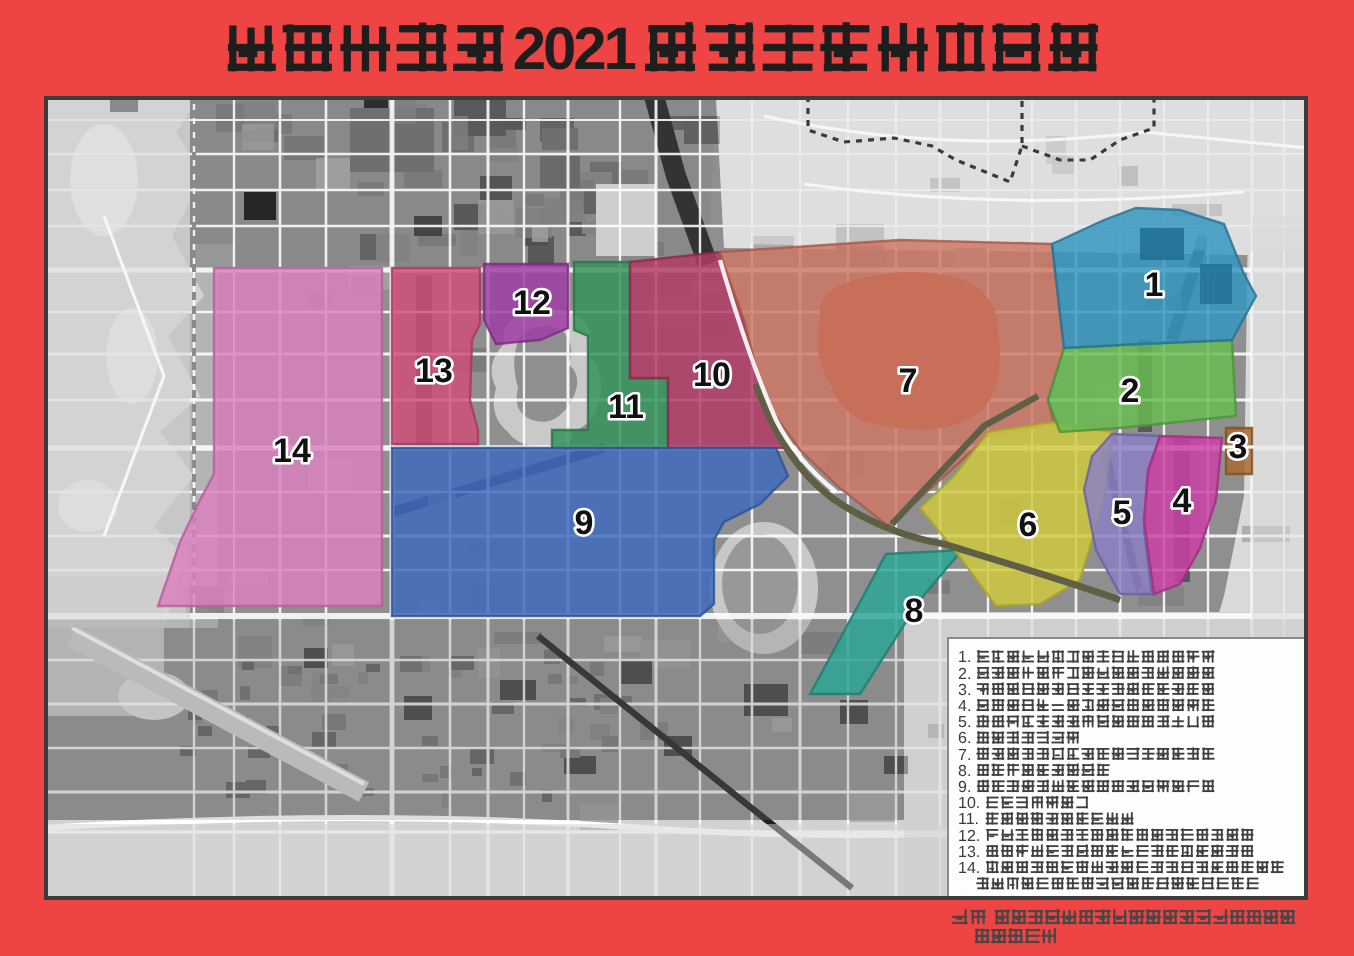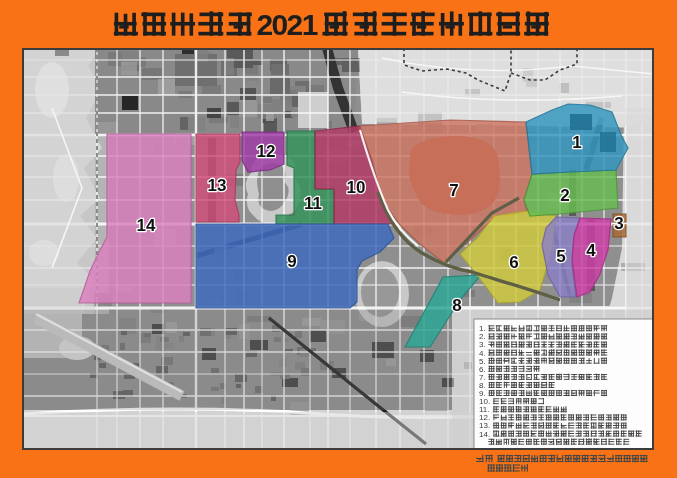--- a/index.html
+++ b/index.html
@@ -1,16 +1,16 @@
 <!DOCTYPE html>
 <html><head><meta charset="utf-8"><style>
 html,body{margin:0;padding:0;background:#fff;width:677px;height:478px;overflow:hidden;}
 *{box-sizing:border-box;} .abs{position:absolute;}
 </style></head><body>
-<div class="abs" style="left:0;top:0;width:677px;height:478px;background:#f97316;">
+<div class="abs" style="left:0;top:0;width:677px;height:478px;background:#ef4444;">
 
 <svg class="abs" style="left:0;top:0" width="677" height="48" viewBox="0 0 677 48">
       <rect x="113.97" y="21.92" width="22.66" height="3.64" fill="#1e1e1e"></rect>
       <rect x="113.87" y="31.80" width="24.02" height="3.64" fill="#1e1e1e"></rect>
       <rect x="114.60" y="12.71" width="3.64" height="22.99" fill="#1e1e1e"></rect>
       <rect x="123.70" y="13.76" width="3.64" height="21.94" fill="#1e1e1e"></rect>
       <rect x="132.28" y="12.77" width="3.64" height="22.93" fill="#1e1e1e"></rect>
       <rect x="119.28" y="25.30" width="9.36" height="3.28" fill="#1e1e1e"></rect>
       <rect x="141.37" y="12.56" width="24.02" height="3.64" fill="#1e1e1e"></rect>
       <rect x="142.58" y="21.92" width="23.47" height="3.64" fill="#1e1e1e"></rect>

